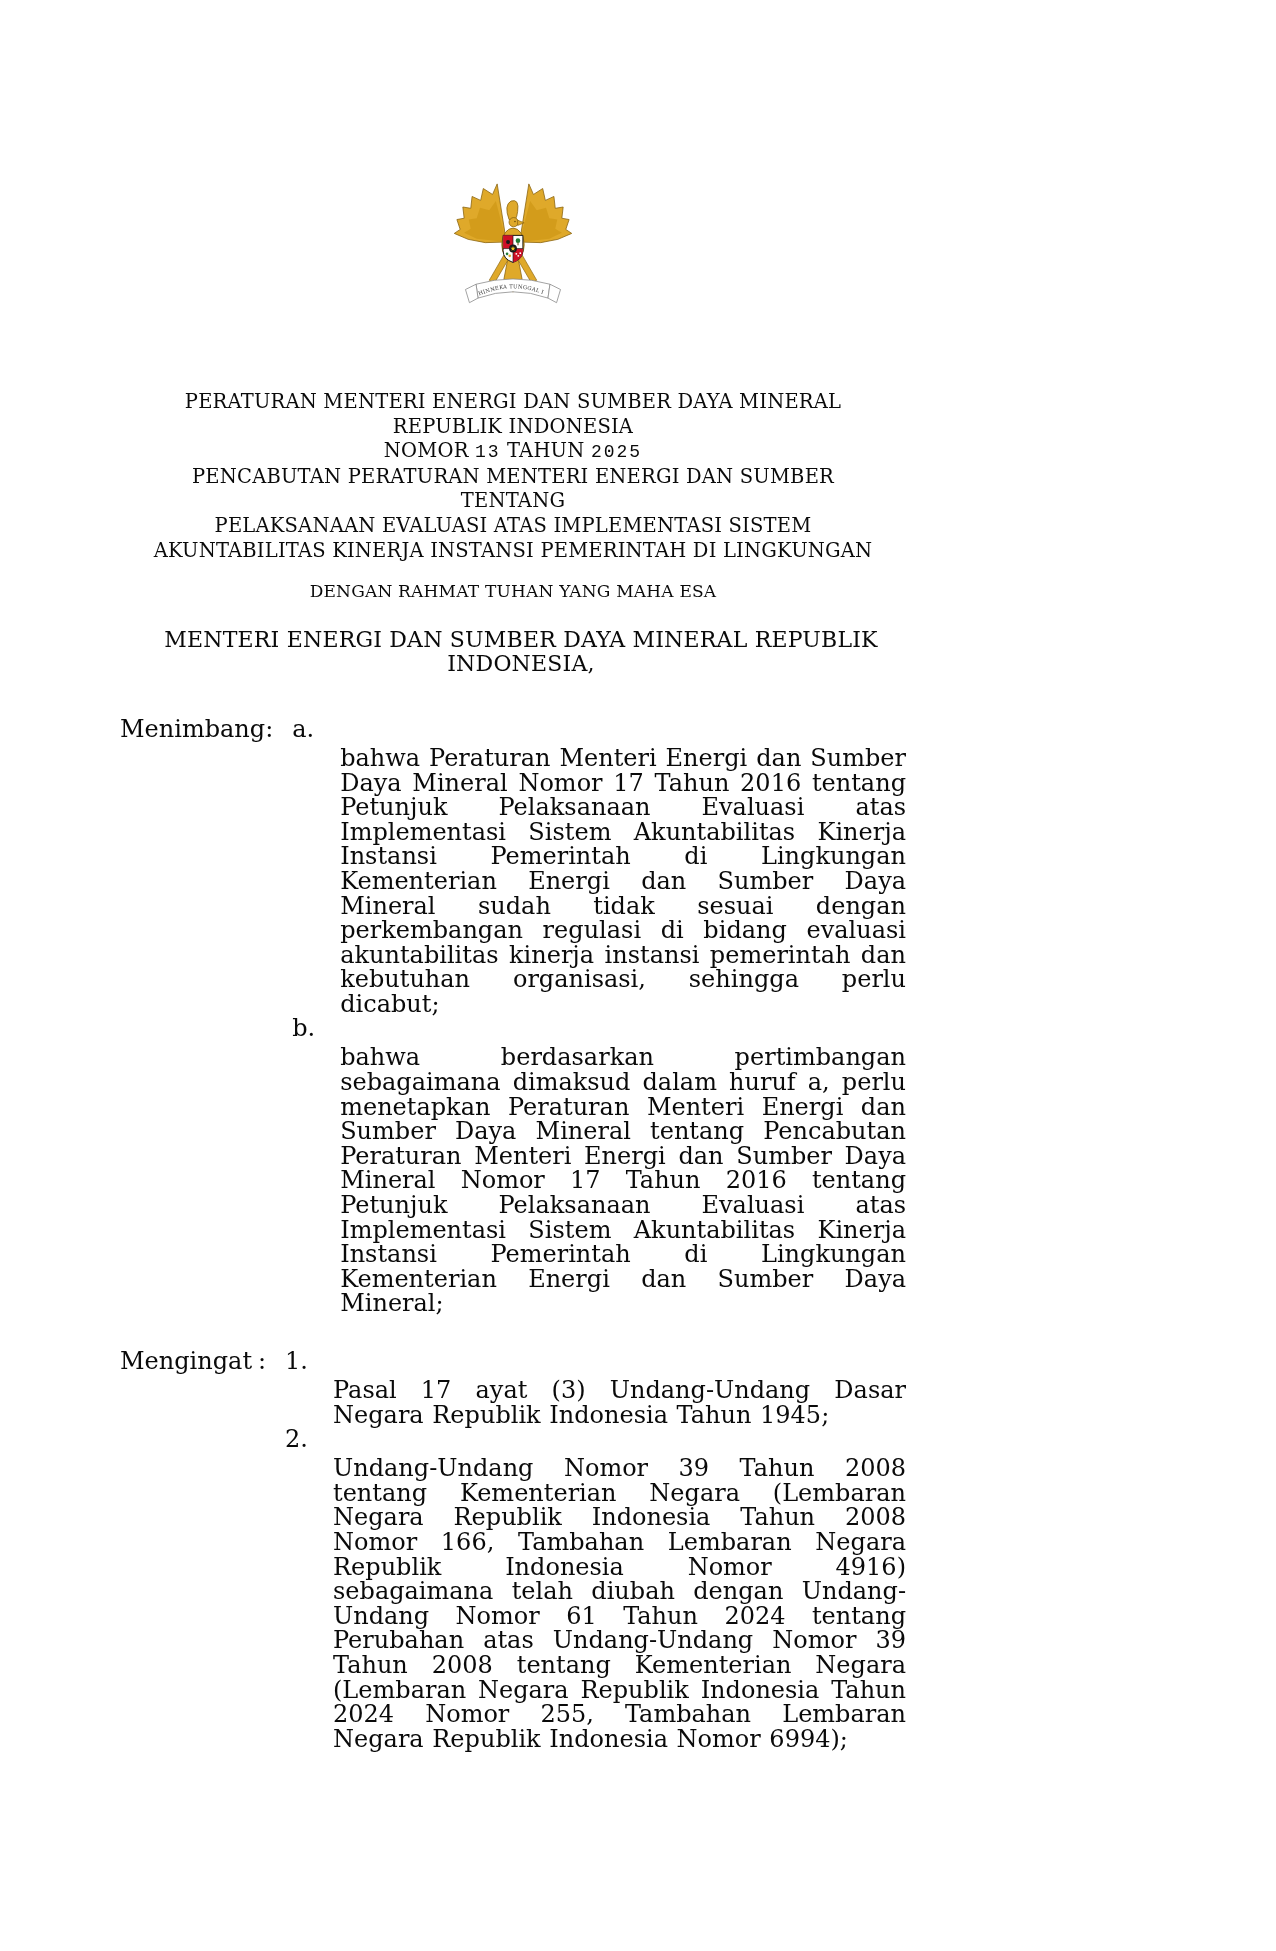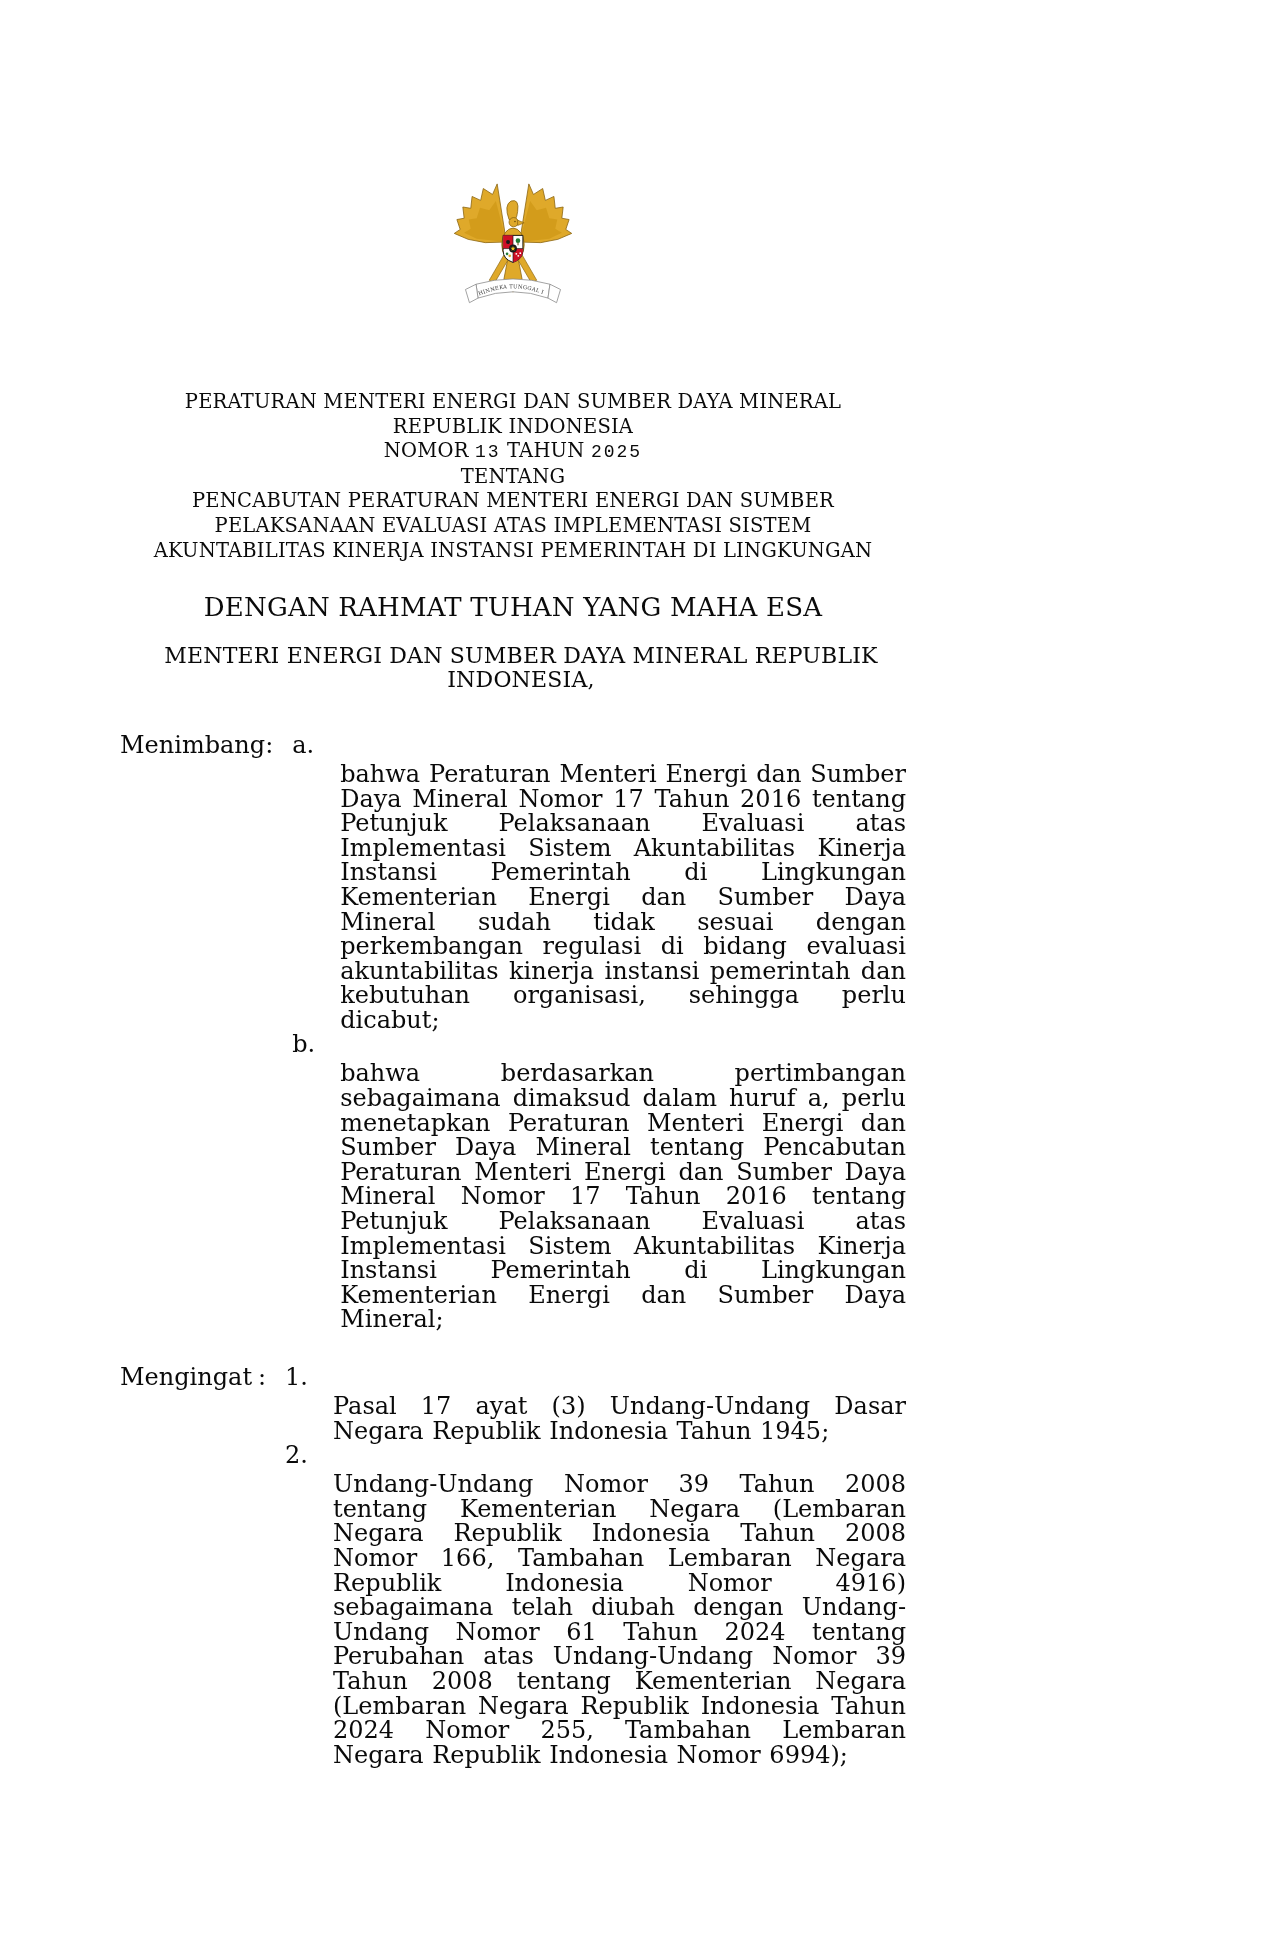--- a/index.html
+++ b/index.html
@@ -32,23 +32,23 @@
     line-height: 24.6px;
     letter-spacing: 0.2px;
   }
   .tline { white-space: nowrap; }
   .mono {
     font-family: "Liberation Mono", "DejaVu Sans Mono", monospace;
     font-size: 18px;
     letter-spacing: 2px;
   }
   .rahmat {
-    margin-top: 32px;
+    margin-top: 16px;
     text-align: center;
-    font-size: 26px;
+    font-size: 17px;
     line-height: 24.6px;
     letter-spacing: 0.2px;
   }
   .menteri {
     margin-top: 24px;
     text-align: center;
     font-size: 22px;
     line-height: 24.6px;
     letter-spacing: 0.2px;
     margin-left: 16px;
@@ -126,22 +126,22 @@
 
     <div class="title-block">
       <div class="tline">PERATURAN MENTERI ENERGI DAN SUMBER DAYA MINERAL</div>
       <div class="tline">REPUBLIK INDONESIA</div>
       <div class="tline">
         <span>NOMOR</span>
         <span class="mono">13</span>
         <span>TAHUN</span>
         <span class="mono">2025</span>
       </div>
+      <div class="tline">PENCABUTAN PERATURAN MENTERI ENERGI DAN SUMBER</div>
       <div class="tline">TENTANG</div>
-      <div class="tline">PENCABUTAN PERATURAN MENTERI ENERGI DAN SUMBER</div>
       <div class="tline">PELAKSANAAN EVALUASI ATAS IMPLEMENTASI SISTEM</div>
       <div class="tline">AKUNTABILITAS KINERJA INSTANSI PEMERINTAH DI LINGKUNGAN</div>
     </div>
 
     <div class="rahmat">DENGAN RAHMAT TUHAN YANG MAHA ESA</div>
     <div class="menteri">MENTERI ENERGI DAN SUMBER DAYA MINERAL REPUBLIK INDONESIA,</div>
 
     <div class="section section-menimbang">
       <div class="sec-label">Menimbang</div>
       <div class="sec-colon">:</div>

